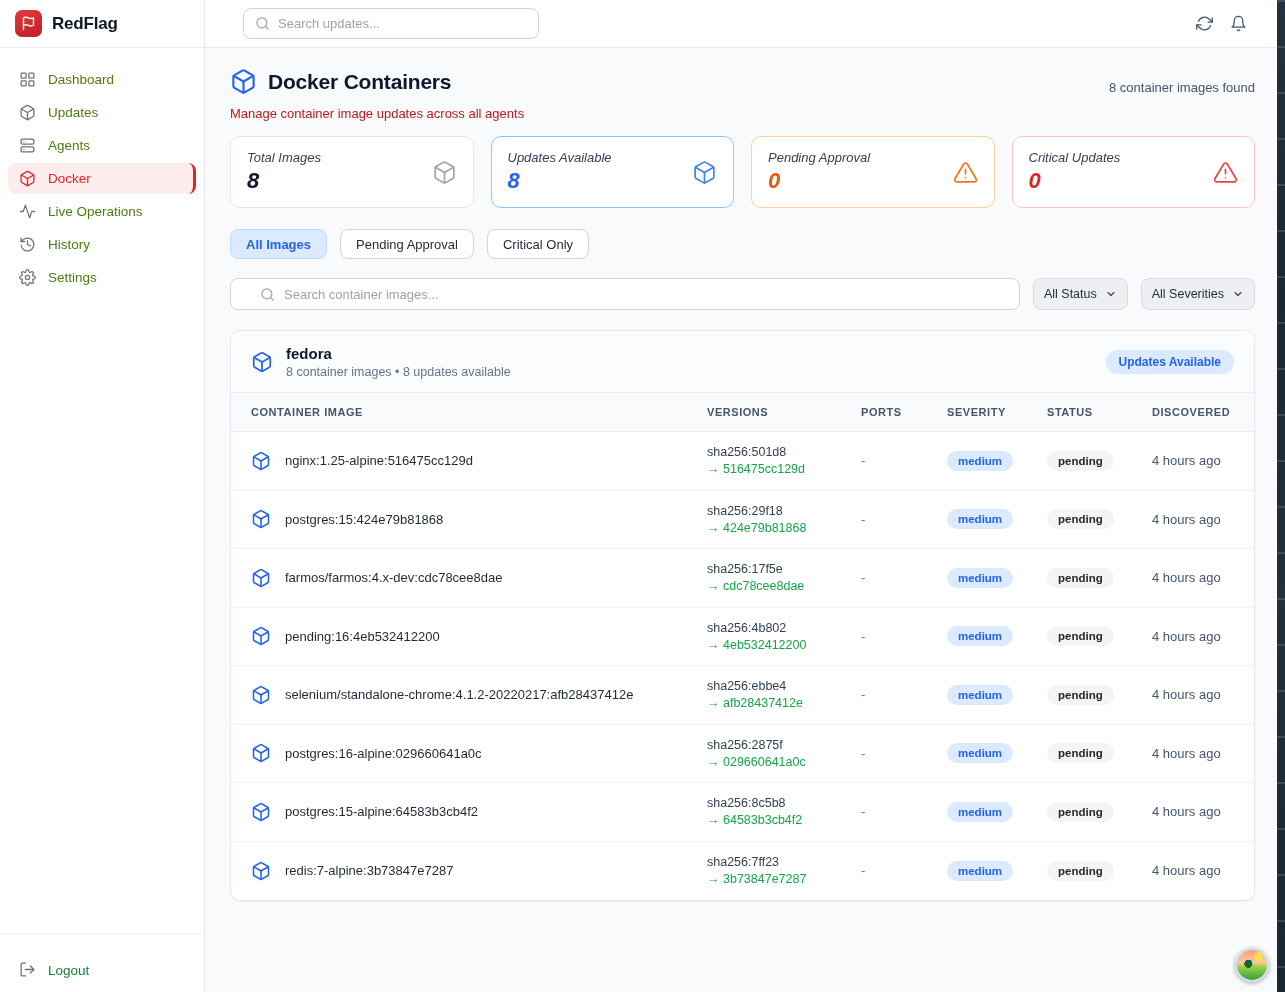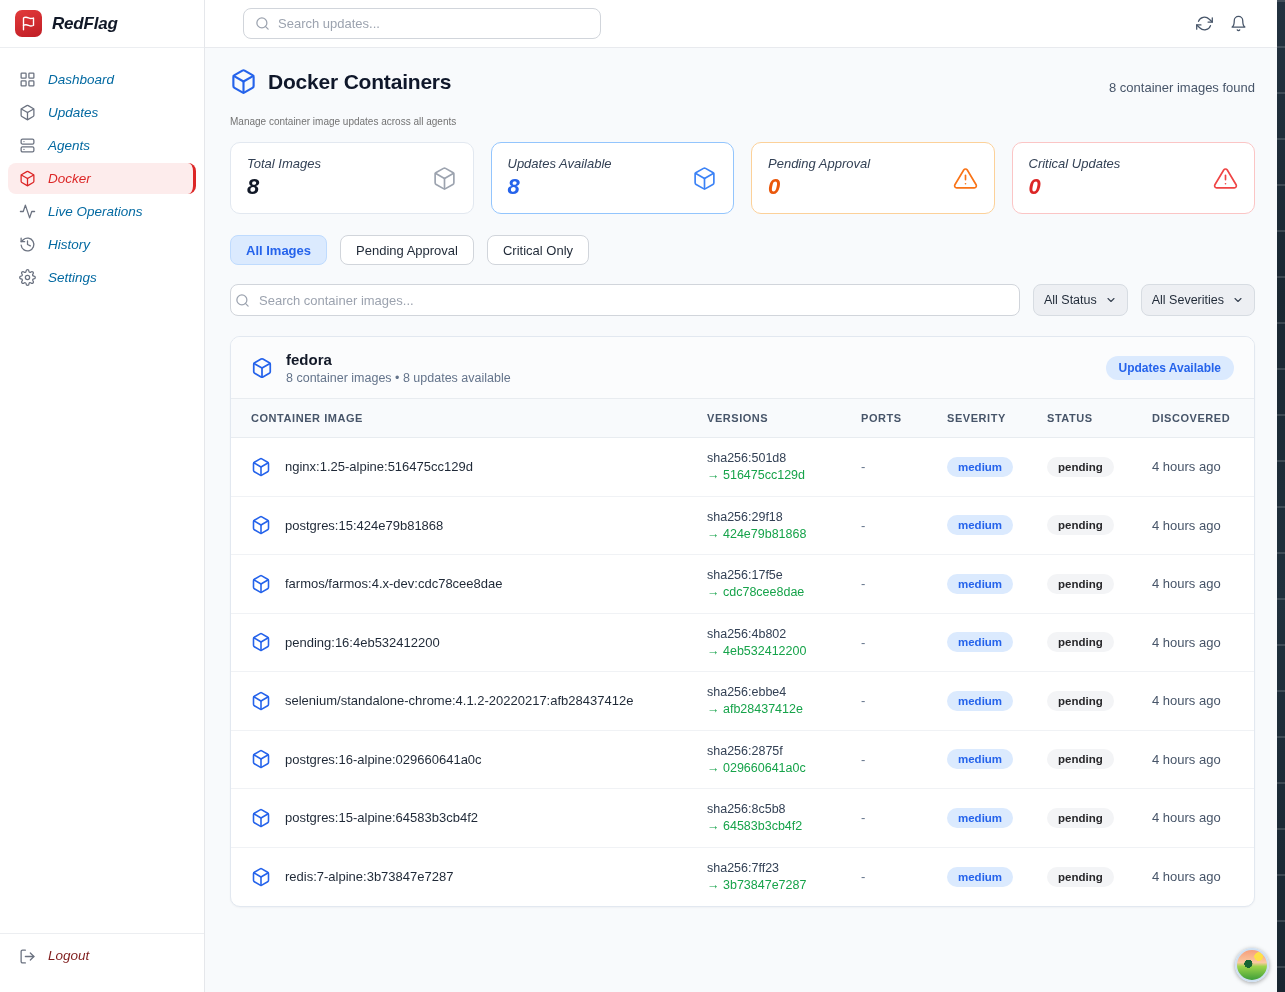--- a/index.html
+++ b/index.html
@@ -4,69 +4,69 @@
 <style>
   * { margin:0; padding:0; box-sizing:border-box; }
   html,body { width:1285px; height:992px; }
   body {
     font-family:"Liberation Sans","DejaVu Sans",sans-serif;
     background:#f8fafc; color:#0f172a; display:flex; position:relative; overflow:hidden;
   }
   svg { display:block; }
 
   
-  .sidebar { width:205px; background:#ffffff; border-right:1px solid #e5e7eb; display:flex; flex-direction:column;font-style:italic; }
+  .sidebar { width:205px; background:#ffffff; border-right:1px solid #e5e7eb; display:flex; flex-direction:column; }
   .logo-row { height:48px; display:flex; align-items:center; gap:10px; padding:0 15px; border-bottom:1px solid #eceef1; }
   .logo-badge { width:27px; height:27px; border-radius:7px; background:linear-gradient(160deg,#e23b3b,#c01d25); display:flex; align-items:center; justify-content:center; }
   .brand-name { font-size:17px; font-weight:700; color:#111827; letter-spacing:-0.2px; }
   .nav { padding:16px 8px 0 8px; display:flex; flex-direction:column; gap:2px; }
-  .nav-item { height:31px; display:flex; align-items:center; gap:12px; padding:0 11px; border-radius:8px; font-size:13.5px; color:#0369a1; cursor:pointer; }
+  .nav-item { height:31px; display:flex; align-items:center; gap:12px; padding:0 11px; border-radius:8px; font-size:13.5px; color:#4d7c0f; cursor:pointer; }
   .nav-item .nicon { color:#6b7280; display:flex; }
   .nav-item.active { background:#fdecec; color:#dc2626; border-right:3px solid #dc2626; font-weight:500;text-align:right; }
   .nav-item.active .nicon { color:#dc2626; }
   .sidebar-bottom { margin-top:auto; border-top:1px solid #eceef1; padding:14px 8px; }
-  .logout-item { height:30px; display:flex; align-items:flex-start; gap:12px; padding:0 11px; font-size:13.5px; color:#7f1d1d; border-radius:8px; cursor:pointer; }
+  .logout-item { height:30px; display:flex; align-items:flex-end; gap:12px; padding:0 11px; font-size:13.5px; color:#15803d; border-radius:8px; cursor:pointer; }
   .logout-item .nicon { color:#6b7280; }
 
   
   .main { flex:1; display:flex; flex-direction:column; min-width:0; margin-right:8px; }
   .topbar { height:48px; background:#ffffff; border-bottom:1px solid #e8eaee; display:flex; align-items:center; padding:0 30px 0 38px; }
-  .top-search { width:358px; height:31px; border:1px solid #d1d5db; border-radius:8px; background:#fff; display:flex; align-items:center; gap:8px; padding:0 11px; }
+  .top-search { width:296px; height:31px; border:1px solid #d1d5db; border-radius:8px; background:#fff; display:flex; align-items:center; gap:8px; padding:0 11px; }
   .top-search input { border:none; outline:none; flex:1; font-size:13px; color:#334155; font-family:inherit; background:transparent; }
   .top-search input::placeholder, .big-search input::placeholder { color:#9ca3af; }
   .top-icons { margin-left:auto; display:flex; align-items:center; gap:17px; color:#475569; }
   .icon-btn { cursor:pointer; display:flex; color:#475569; }
 
   .content { flex:1; background:#f8fafc; padding:20px 22px 0 25px; position:relative; }
 
   .title-row { display:flex; align-items:center; gap:11px; }
   .page-title { font-size:21px; font-weight:700; color:#0f172a; letter-spacing:-0.2px; }
   .result-count { margin-left:auto; font-size:13px; color:#475569; align-self:flex-end; }
-  .subtitle { margin-top:21px; font-size:10px; color:#737373; }
+  .subtitle { margin-top:11px; font-size:13px; color:#b91c1c; }
 
   .stats { margin-top:15px; display:grid; grid-template-columns:repeat(4,1fr); gap:17px;font-style:italic; }
   .stat-card { background:#fff; border:1px solid #e2e8f0; border-radius:10px; height:72px; padding:13px 16px; display:flex; justify-content:space-between; }
   .stat-card.theme-blue { border-color:#93c5fd; }
   .stat-card.theme-orange { border-color:#fcd199; }
   .stat-card.theme-red { border-color:#fbc5c5; }
   .stat-label { font-size:13px; color:#334155; }
   .stat-value { font-size:22px; font-weight:700; margin-top:3px; color:#111827; }
   .theme-blue .stat-value { color:#2563eb; }
   .theme-orange .stat-value { color:#ea580c; }
   .theme-red .stat-value { color:#dc2626; }
   .stat-icon { align-self:center; display:flex; }
   .stat-icon.gray { color:#9ca3af; } .stat-icon.blue { color:#3b82f6; }
   .stat-icon.orange { color:#f97316; } .stat-icon.red { color:#ef4444; }
 
   .tabs { margin-top:21px; display:flex; gap:13px; }
   .tab { height:30px; display:flex; align-items:center; padding:8px 15px; border-radius:8px; font-size:13px; background:#fff; border:1px solid #d1d5db; color:#1f2937; cursor:pointer; }
   .tab.active { background:#dbeafe; border-color:#bfdbfe; color:#2563eb; font-weight:600; }
 
   .search-row { margin-top:19px; display:flex; gap:13px; }
-  .big-search { flex:1; height:32px; border:1px solid #d1d5db; border-radius:8px; background:#fff; display:flex; align-items:center; gap:9px; padding:0 4px; }
+  .big-search { flex:1; height:32px; border:1px solid #d1d5db; border-radius:8px; background:#fff; display:flex; align-items:center; gap:9px; padding:0 29px; }
   .big-search input { border:none; outline:none; flex:1; font-size:13px; color:#334155; font-family:inherit; background:transparent; }
   .dropdown { height:32px; background:#edeff3; border:1px solid #d7dce2; border-radius:8px; display:flex; align-items:center; gap:8px; padding:0 10px; font-size:12.5px; color:#1f2937; cursor:pointer; white-space:nowrap; }
   .dropdown .chev { color:#374151; display:flex; }
 
   
   .table-card { margin-top:20px; background:#fff; border:1px solid #e2e8f0; border-radius:10px; overflow:hidden; box-shadow:0 1px 2px rgba(15,23,42,.04); }
   .group-header { display:flex; align-items:center; gap:13px; padding:14px 20px 13px 20px; background:#fbfcfd; }
   .group-name { font-size:15px; font-weight:600; color:#111827; }
   .group-meta { font-size:12.5px; color:#64748b; margin-top:3px; }
   .group-badge { margin-left:auto; background:#dbeafe; color:#2563eb; font-size:12px; font-weight:600; border-radius:999px; padding:5px 13px; }

